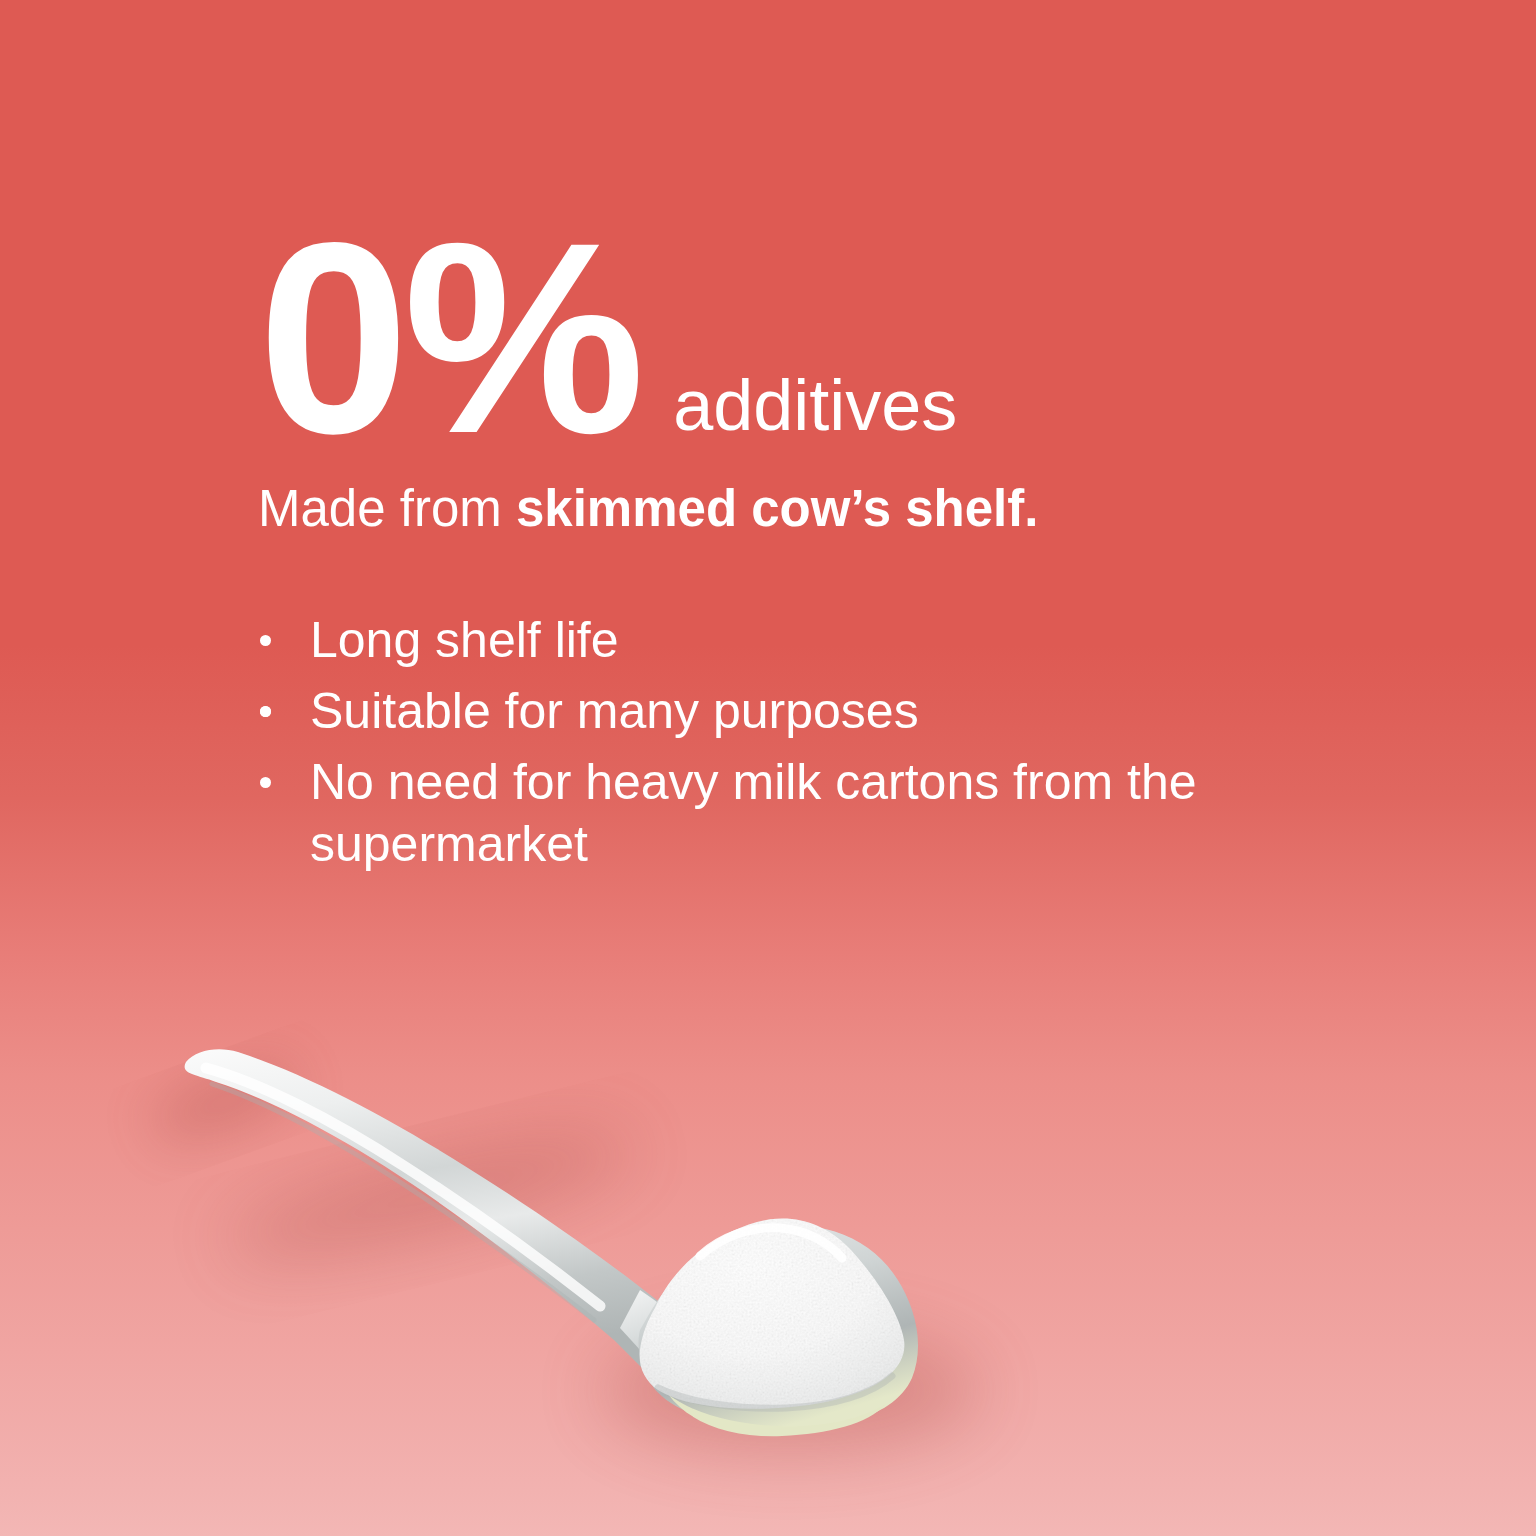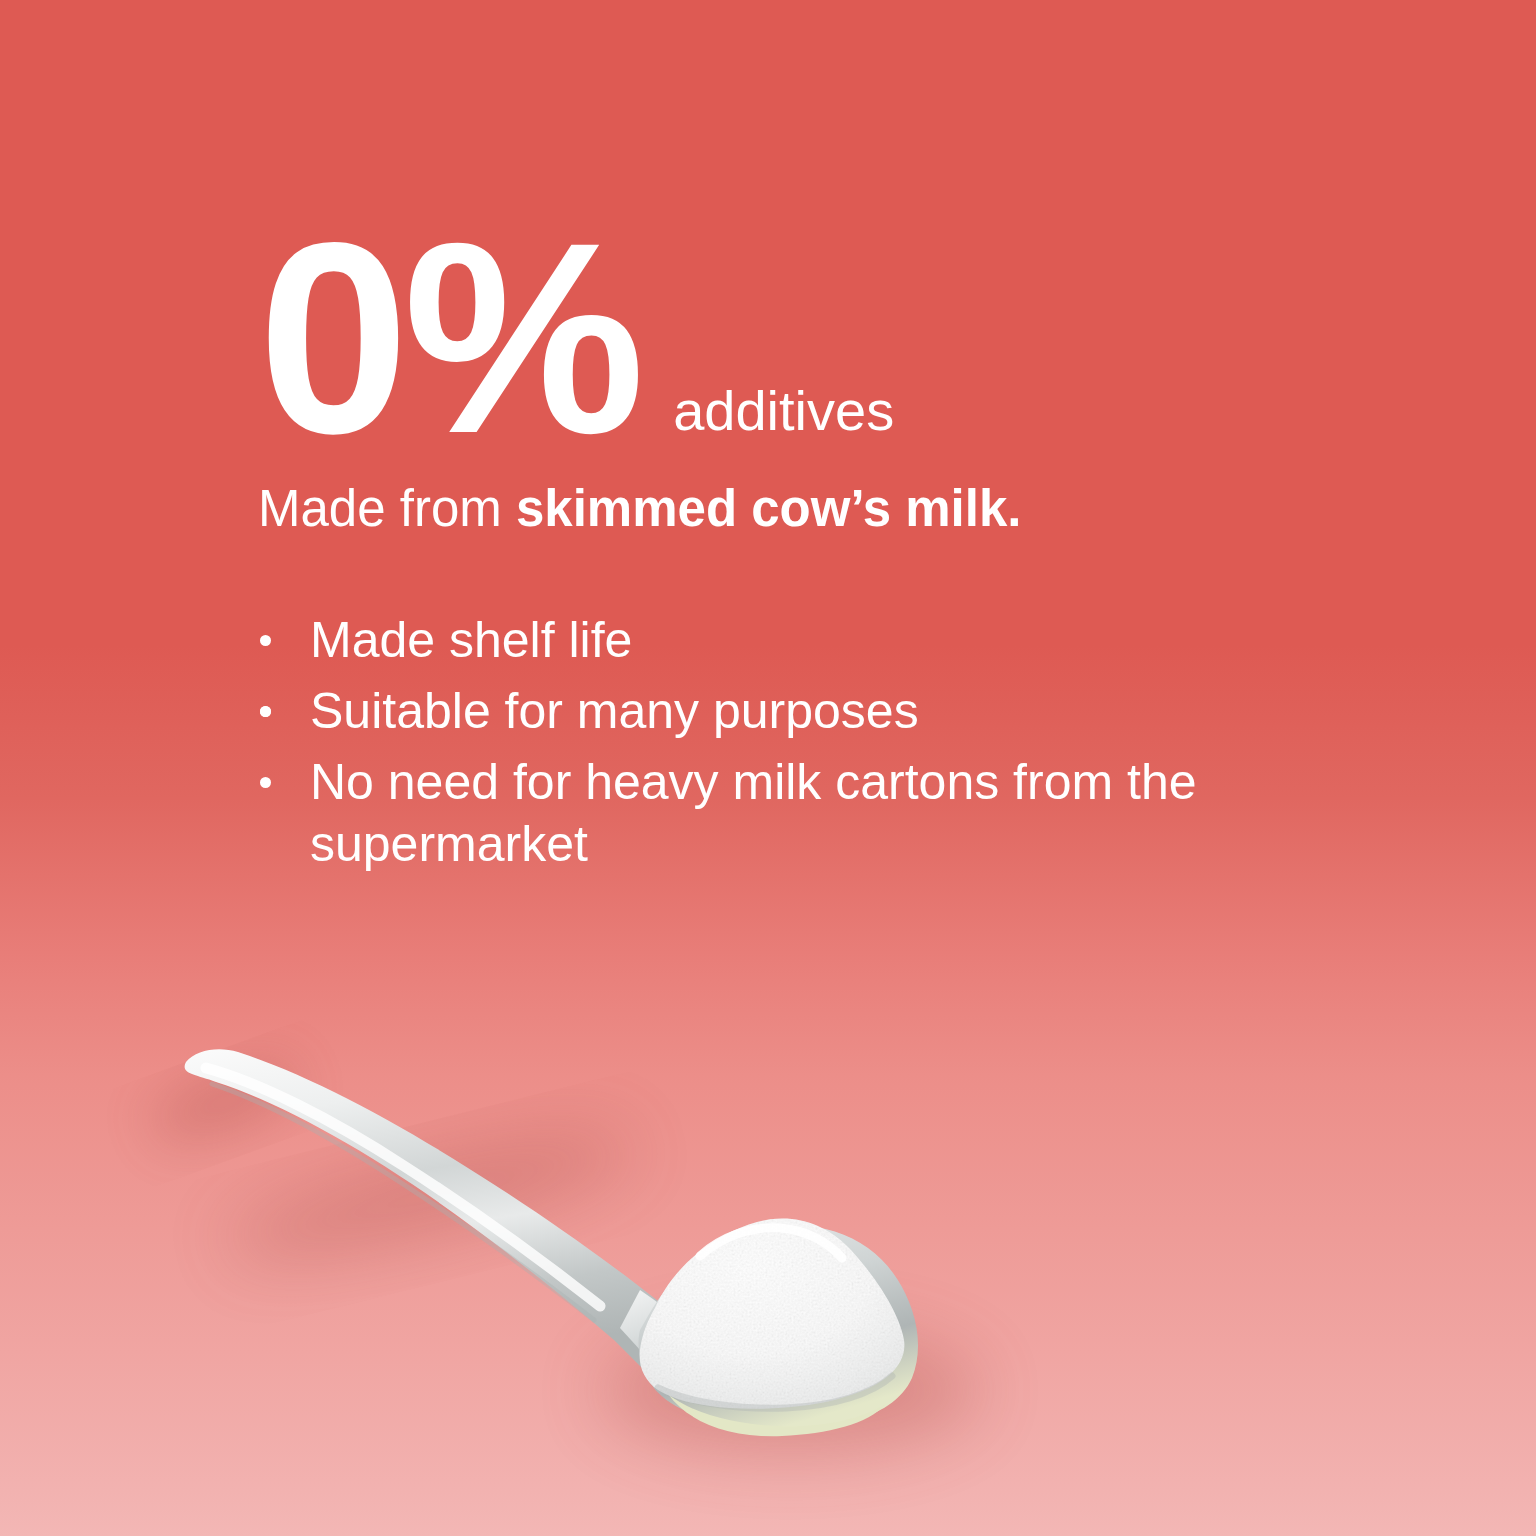--- a/index.html
+++ b/index.html
@@ -47,21 +47,21 @@
   }
   .headline-pct {
     font-size: 272px;
     font-weight: bold;
     color: #ffffff;
     letter-spacing: -6px;
     line-height: 0.78;
     display: block;
   }
   .headline-sub {
-    font-size: 56px;
+    font-size: 72px;
     font-weight: normal;
     color: #ffffff;
     margin-left: 34px;
     letter-spacing: 0px;
     position: relative;
     top: -2px;
   }
 
   .subtitle {
     margin-top: 36px;
@@ -245,27 +245,27 @@
   </div>
 
   <div class="text-block">
 
     <div class="headline-row">
       <span class="headline-pct">0%</span>
       <span class="headline-sub">additives</span>
     </div>
 
     <div class="subtitle">
-      <span class="reg">Made from </span><span class="bold">skimmed cow’s milk.</span>
+      <span class="reg">Made from </span><span class="bold">skimmed cow’s shelf.</span>
     </div>
 
     <ul class="bullets">
       <li>
         <span class="dot"></span>
-        <span>Made shelf life</span>
+        <span>Long shelf life</span>
       </li>
       <li>
         <span class="dot"></span>
       </li>
       <li>
         <span class="dot"></span>
         <span>Suitable for many purposes</span>
       </li>
       <li>
         <span class="dot"></span>

